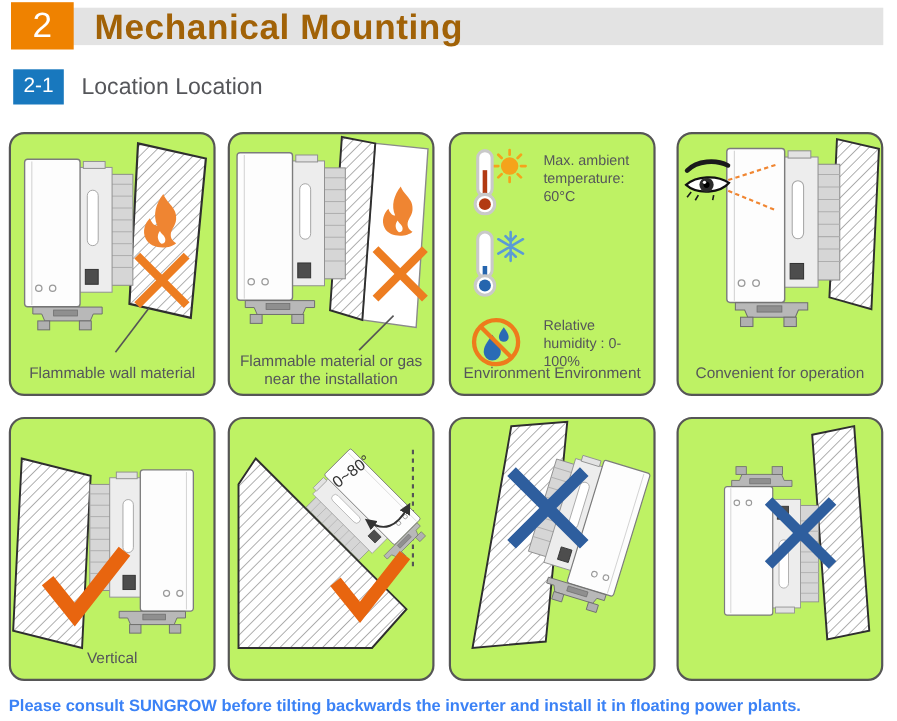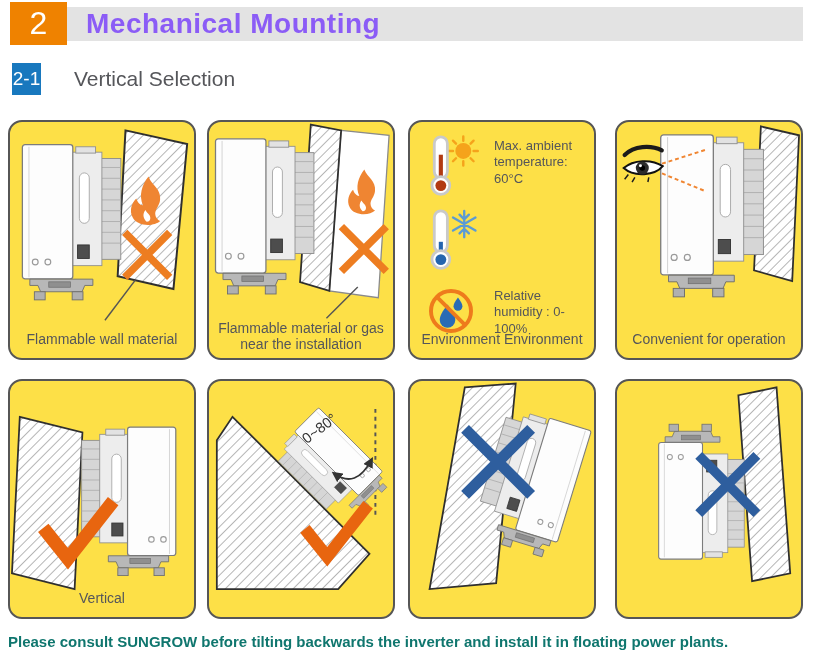--- a/index.html
+++ b/index.html
@@ -3,45 +3,45 @@
 <meta charset="utf-8">
 <style>
   html,body{margin:0;padding:0;background:#fff;}
   body{width:815px;height:655px;position:relative;font-family:"Liberation Sans",sans-serif;overflow:hidden;}
 
   
   .header-bar{position:absolute;left:10px;top:7px;width:793px;height:34px;background:#E3E3E3;}
   .chapter-badge{position:absolute;left:10px;top:2px;width:57px;height:43px;background:#EF8200;
     color:#fff;font-size:32px;text-align:center;line-height:43px;}
   .page-title{position:absolute;left:86px;top:5px;height:38px;line-height:38px;
-    font-size:28px;font-weight:700;color:#8b5cf6;letter-spacing:.5px;}
-
-  .section-badge{position:absolute;left:12px;top:63px;width:29px;height:32px;background:#1878BE;
+    font-size:32px;font-weight:700;color:#a16207;letter-spacing:.5px;}
+
+  .section-badge{position:absolute;left:12px;top:63px;width:46px;height:32px;background:#1878BE;
     color:#fff;font-size:19px;text-align:center;line-height:32px;}
   .section-title{position:absolute;left:74px;top:63px;height:32px;line-height:32px;
     font-size:21px;color:#55565A;}
 
   
-  .card{position:absolute;width:188px;height:240px;background:#fde047;border:2px solid #565656;
+  .card{position:absolute;width:188px;height:240px;background:#bef264;border:2px solid #565656;
     border-radius:14px;box-sizing:border-box;}
   .r1{top:120px;} .r2{top:379px;}
   .c1{left:8px;} .c2{left:207px;} .c3{left:408px;} .c4{left:615px;}
   .illus{position:absolute;left:0;top:0;width:184px;height:236px;}
   .caption{position:absolute;left:8px;right:8px;bottom:10px;text-align:center;
     font-size:14px;color:#55565A;line-height:1.18;}
   .caption.two-line{bottom:5px;}
 
   
   .env-row{position:absolute;left:14px;width:160px;display:flex;align-items:flex-start;}
   .env-row .ico{width:60px;flex:0 0 60px;}
   .env-row .txt{margin-left:10px;width:92px;font-size:13px;color:#55565A;line-height:1.25;padding-top:4px;}
   .env-1{top:12px;} .env-2{top:86px;} .env-3{top:162px;justify-content:flex-end;}
 
   .footer-note{position:absolute;left:8px;top:633px;width:805px;white-space:nowrap;
-    font-size:15px;font-weight:700;color:#0f766e;}
+    font-size:15px;font-weight:700;color:#3b82f6;}
 </style>
 </head>
 <body>
 
 <svg width="0" height="0" style="position:absolute" aria-hidden="true">
   <defs>
     <pattern id="hatch" width="7" height="7" patternUnits="userSpaceOnUse" patternTransform="rotate(45)">
       <rect width="7" height="7" fill="#ffffff"></rect>
       <line x1="0" y1="0" x2="0" y2="7" stroke="#6b6b6b" stroke-width="1"></line>
     </pattern>
@@ -78,21 +78,21 @@
       <circle cx="21" cy="27.5" r="1.6" fill="#fff"></circle>
       <path d="M8 37 L4 42 M15 40 L12 45 M30 40 L29 45" stroke="#1b1b1b" stroke-width="1.6"></path>
     </g>
   </defs>
 </svg>
 
 <div class="header-bar"></div>
 <div class="chapter-badge">2</div>
 <div class="page-title">Mechanical Mounting</div>
 <div class="section-badge">2-1</div>
-<div class="section-title">Vertical Selection</div>
+<div class="section-title">Location Location</div>
 
 <div class="card r1 c1">
   <svg class="illus" viewBox="0 0 188 240">
     <polygon points="118,8 181,22 167,170 110,157" fill="url(#hatch)" stroke="#2f2f2f" stroke-width="2"></polygon>
     <use href="#inverter" transform="translate(12,22) scale(0.92)"></use>
     <g color="#EF8532">
         <use href="#flame" transform="translate(119,55) scale(1.25)"></use>
       </g>
     <g color="#ED7D21">
         <use href="#xsym" transform="translate(113,108) scale(0.85)"></use>

